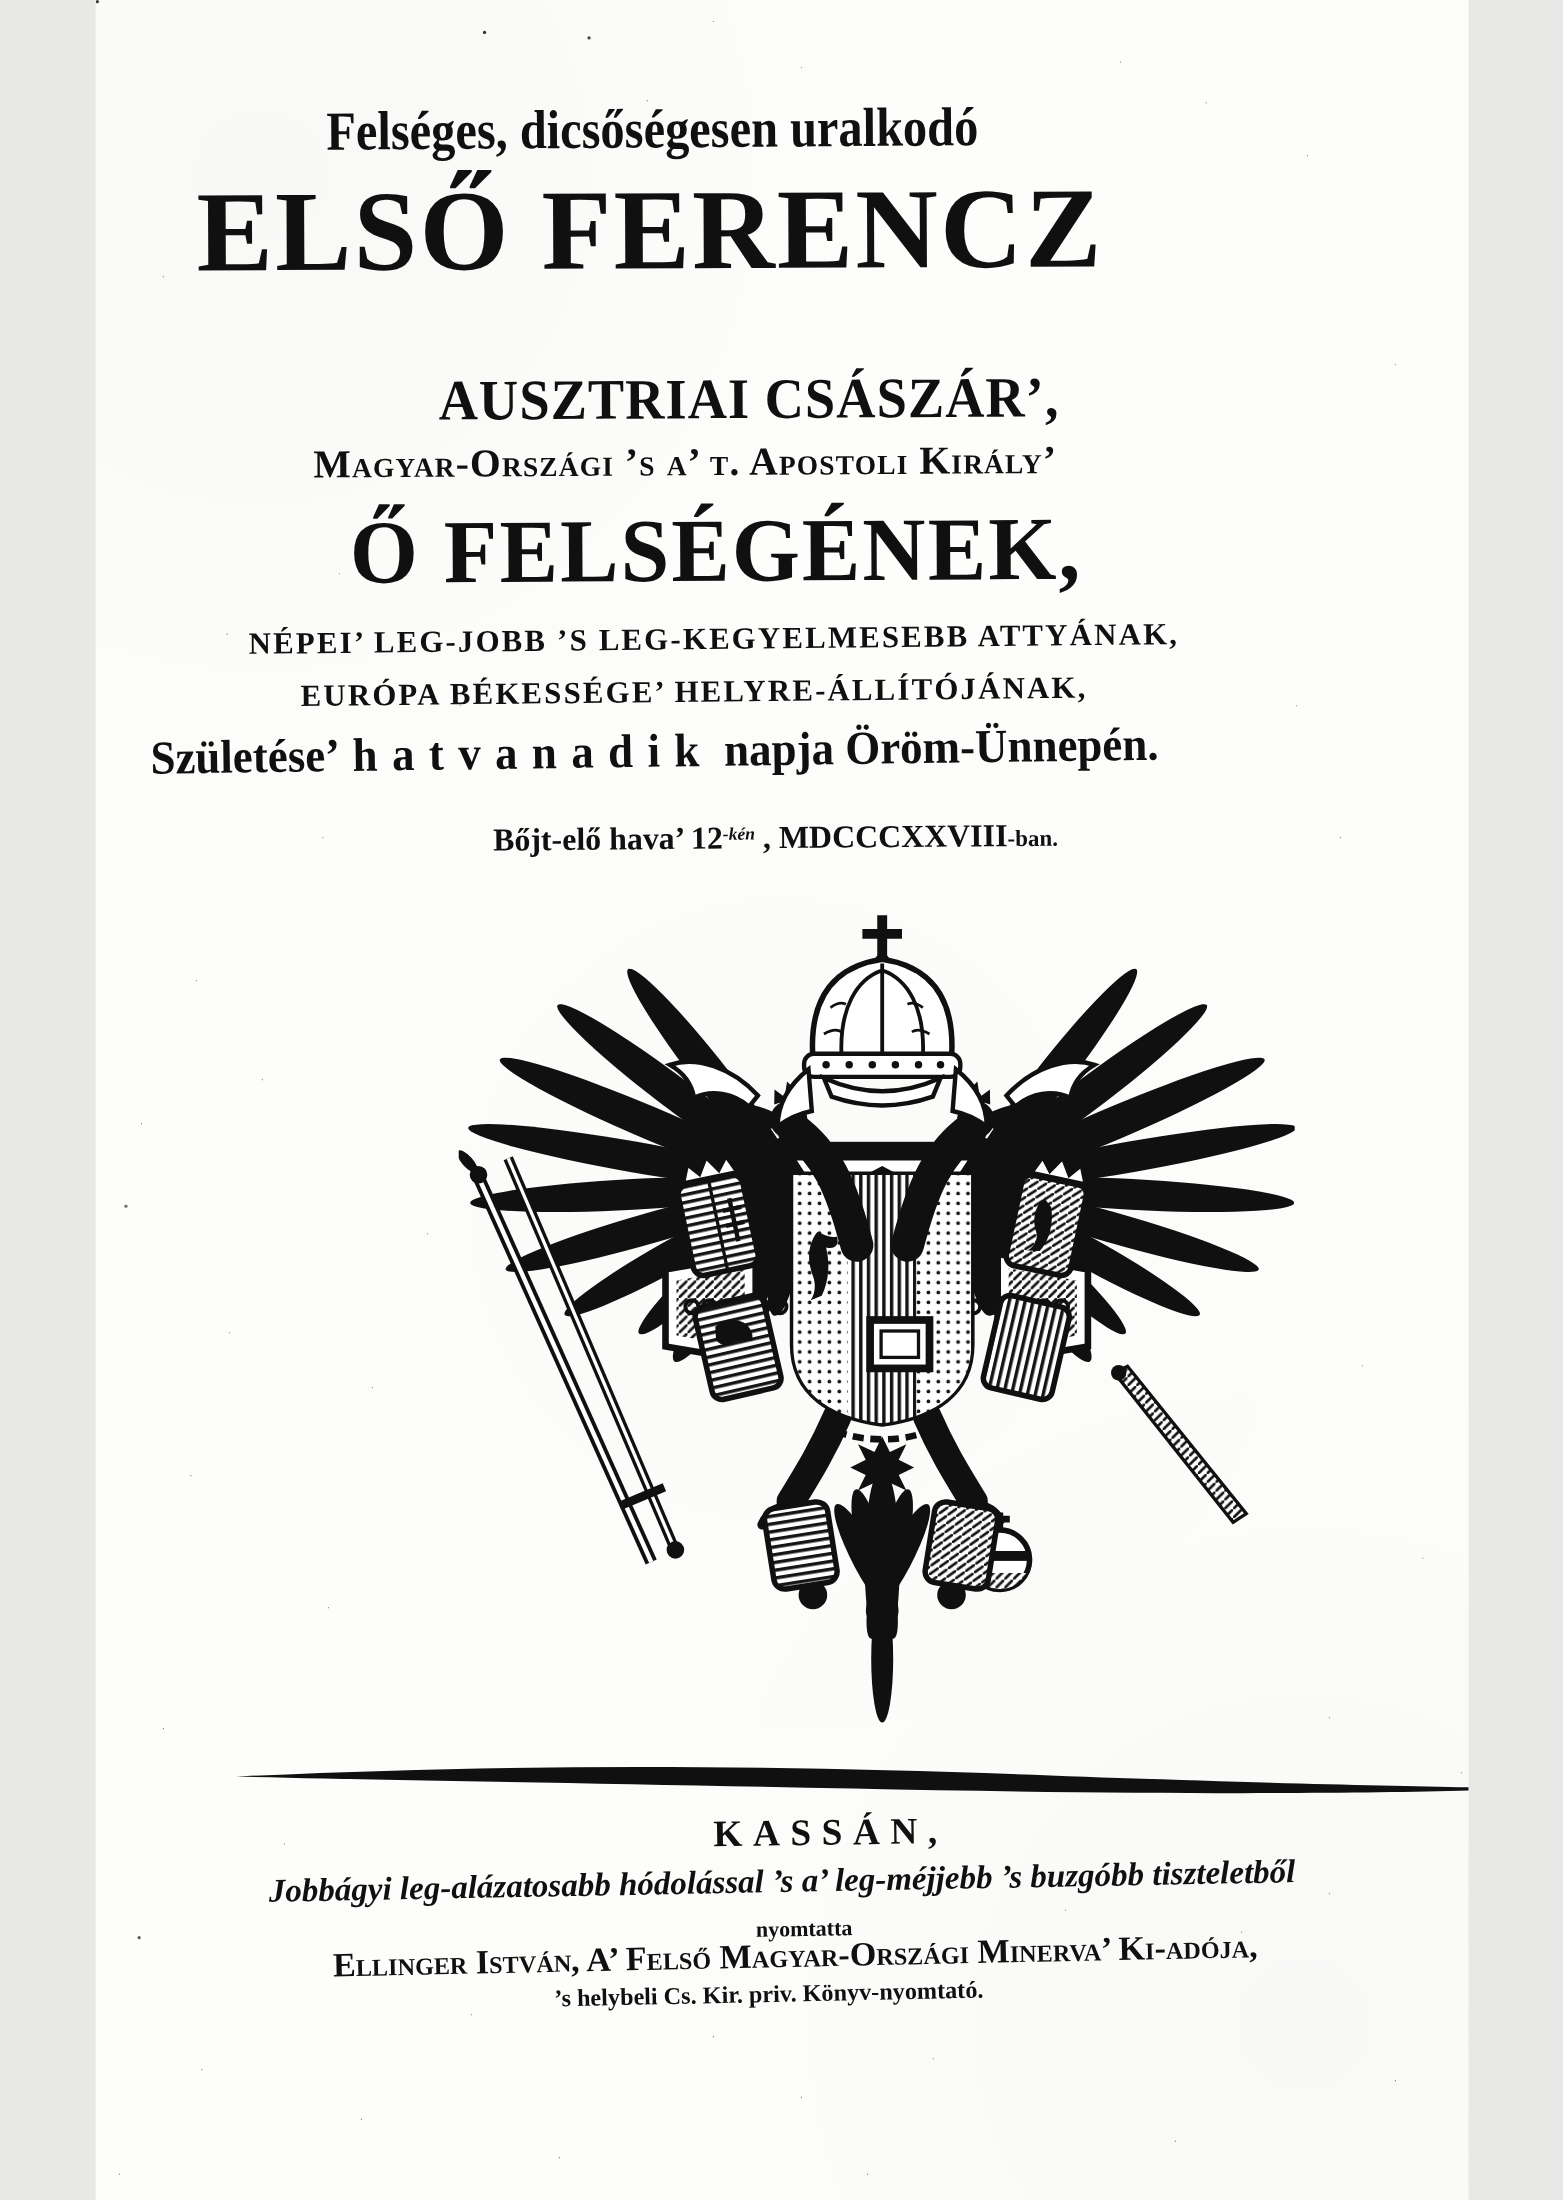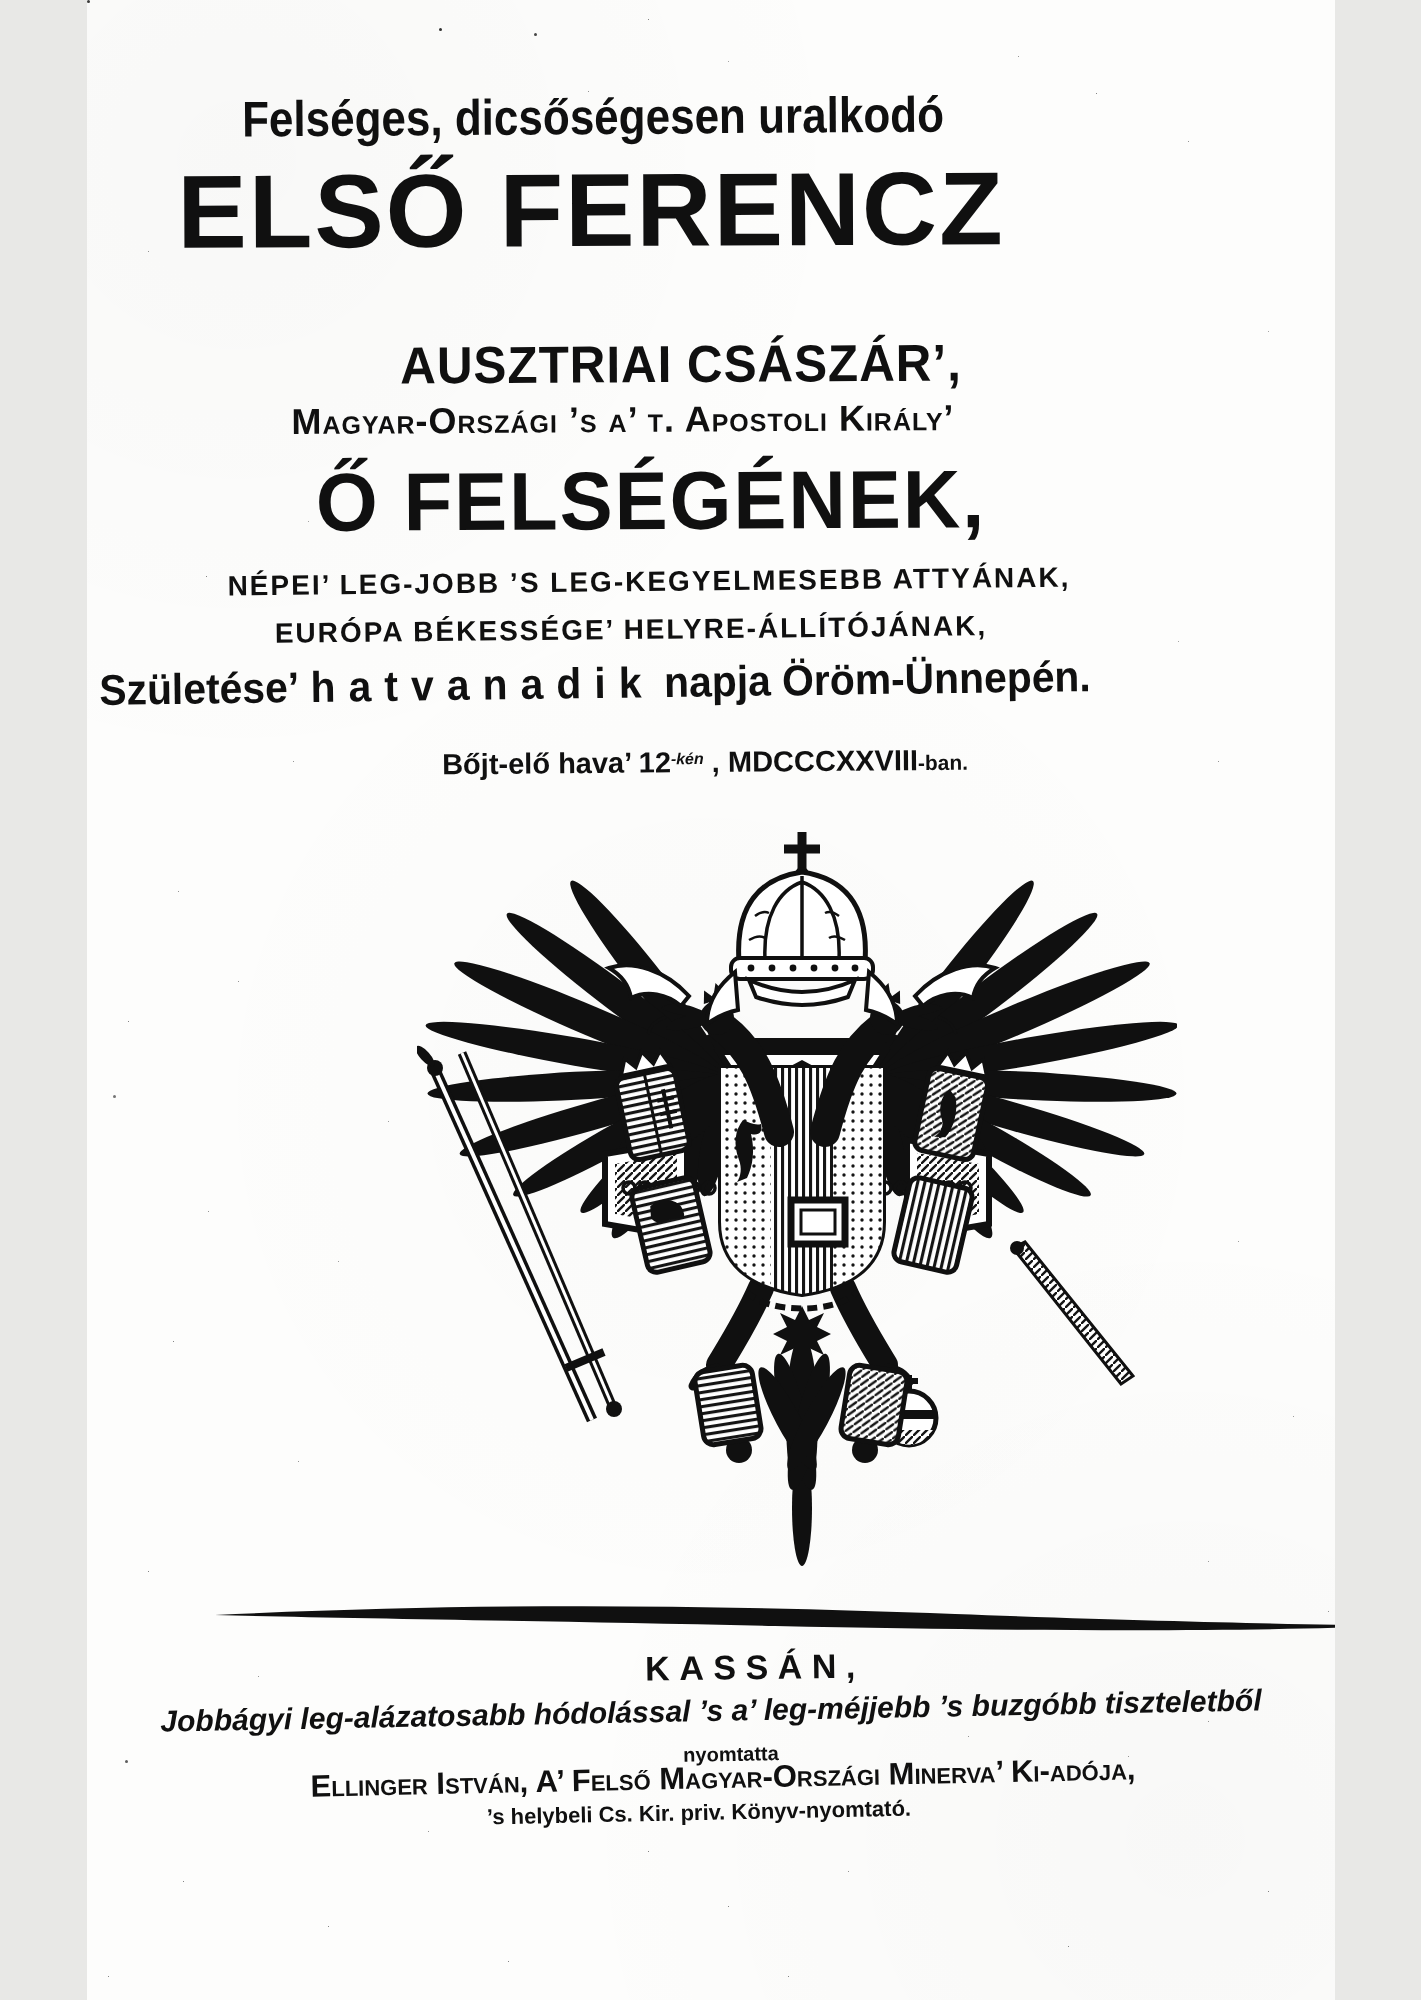--- a/index.html
+++ b/index.html
@@ -1,19 +1,19 @@
 <!DOCTYPE html>
 <html><head>
 <meta charset="utf-8">
 <style>
   html,body{margin:0;padding:0;background:#e8e8e6;}
   .page{
     position:relative; width:1248px; height:2000px; margin:0 auto;
     background:#fdfdfc; overflow:hidden;
-    font-family:Liberation Sans, sans-serif; color:#101010;
+    font-family:Liberation Serif, serif; color:#101010;
     background-image:
       radial-gradient(circle at 12% 8%, rgba(0,0,0,0.02), transparent 30%),
       radial-gradient(circle at 88% 92%, rgba(0,0,0,0.02), transparent 30%),
       radial-gradient(circle at 50% 55%, rgba(0,0,0,0.012), transparent 45%);
   }
   .line{position:absolute; left:0; right:0; text-align:center; white-space:nowrap; line-height:1;}
 
   .l-honorific{top:92px;  font-size:50px; font-weight:bold; transform:translateX(-118px) rotate(-0.4deg) scaleX(0.88);}
   .l-name     {top:158px; font-size:104px;font-weight:bold; letter-spacing:2px; transform:translateX(-120px) rotate(-0.25deg);}
   .l-imperial {top:338px; font-size:52px; font-weight:bold; letter-spacing:1px; transform:translateX(-30px) rotate(-0.3deg) scaleX(0.95);}

